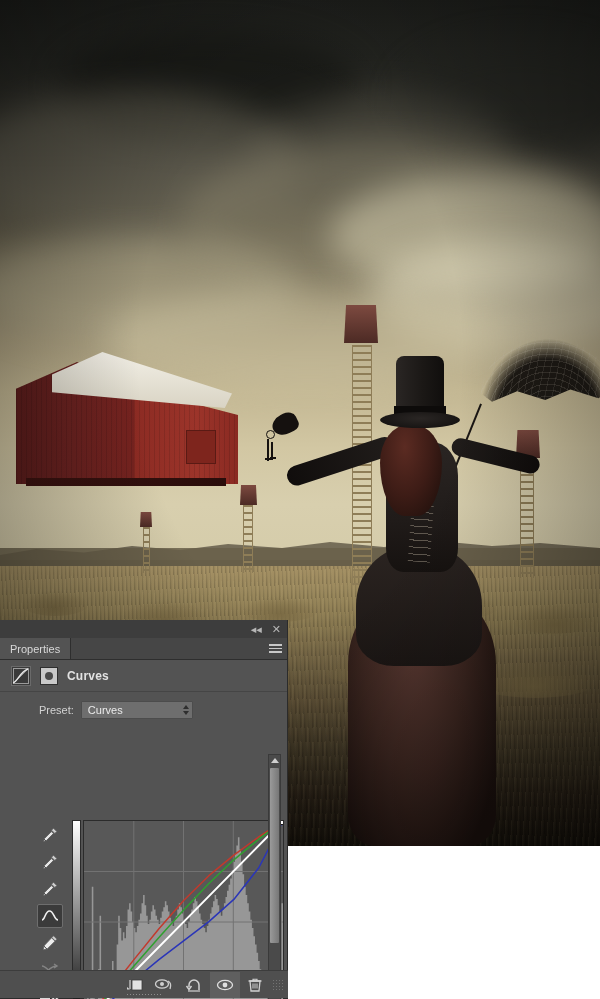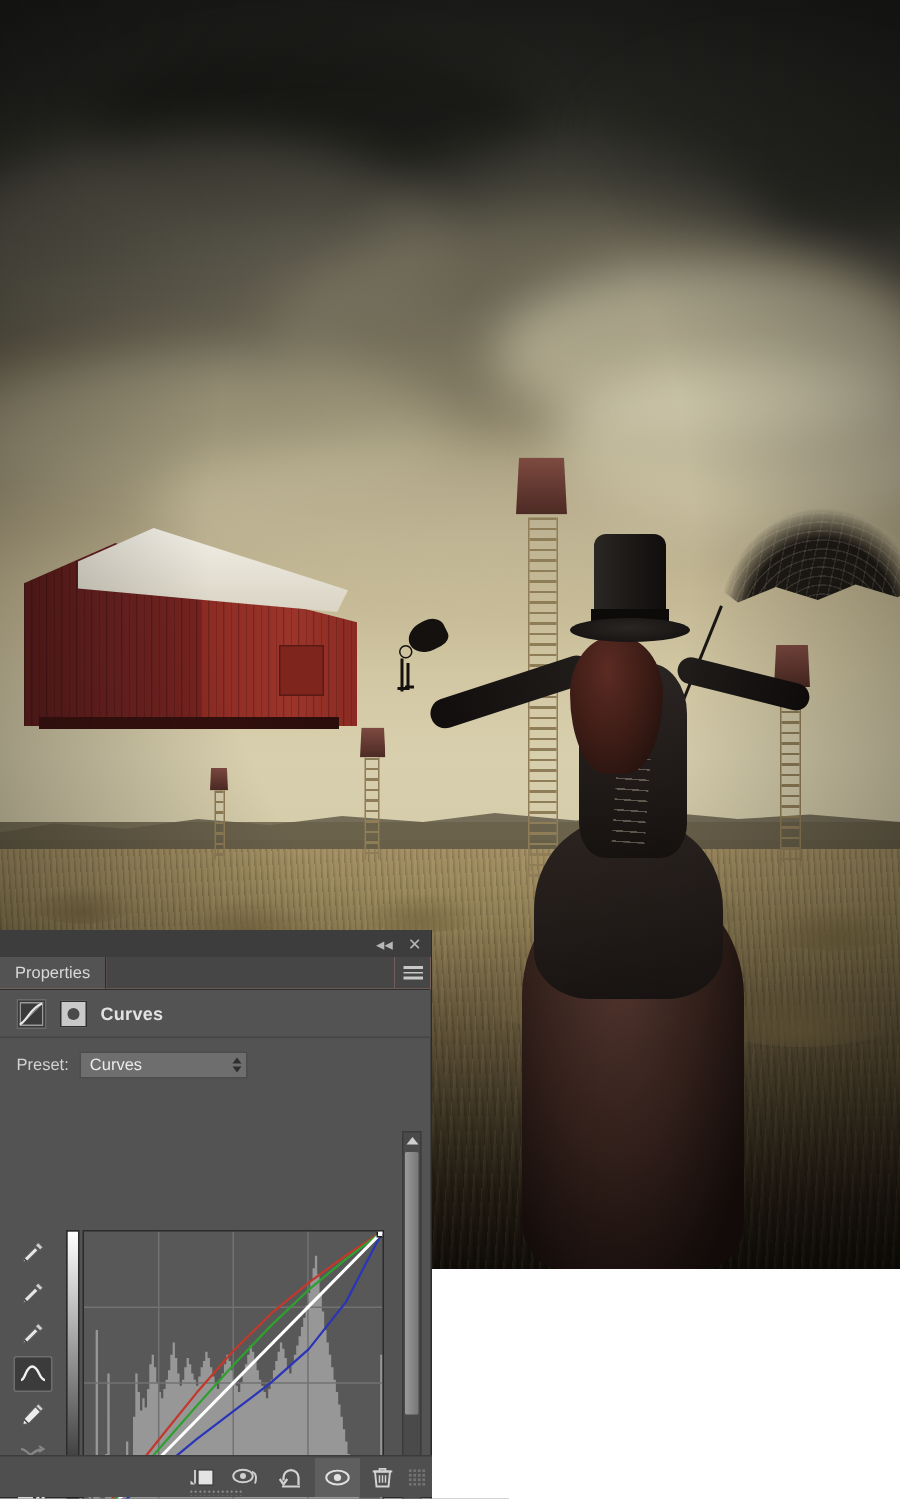--- a/index.html
+++ b/index.html
@@ -285,21 +285,21 @@
     border:1px solid #6a6a6a; position:relative;
   }
   .adj-icon svg { position:absolute; left:1px; top:1px; }
   .mask-thumb {
     width:18px; height:18px; background:#c9c9c9; border:1px solid #2f2f2f;
     display:flex; align-items:center; justify-content:center;
   }
   .mask-dot { width:8px; height:8px; border-radius:50%; background:#4a4a4a; }
   .adj-title { font-size:12px; font-weight:bold; color:#e2e2e2; letter-spacing:.2px; }
 
-  .ps-body { position:relative; padding:8px 0 0 0; }
+  .ps-body { position:relative; padding:8px 0 0 0;margin-left:28px; }
 
   .row-preset { display:flex; align-items:center; gap:7px; padding:0 0 0 11px; height:20px; }
   .lbl { color:#d2d2d2; font-size:11px; }
   .combo {
     position:relative; height:18px; background:#6e6e6e;
     border:1px solid #4c4c4c; color:#eaeaea;
     display:flex; align-items:center; padding:0 16px 0 6px;
     font-size:11px; border-radius:1px;
   }
   .combo .spin {

